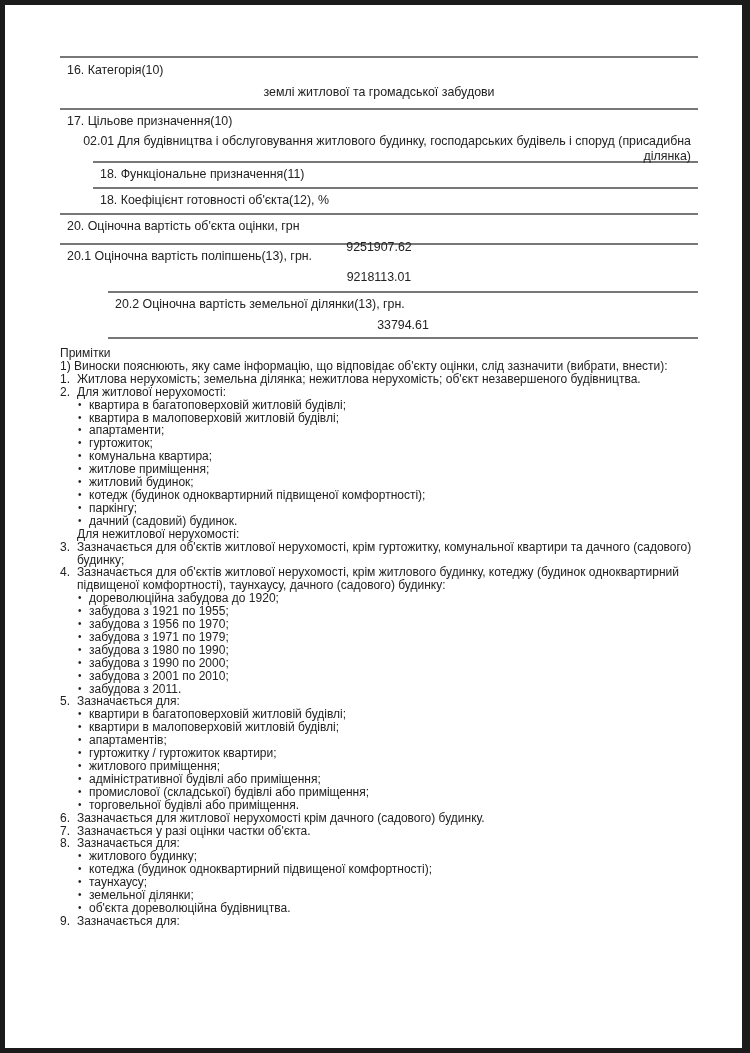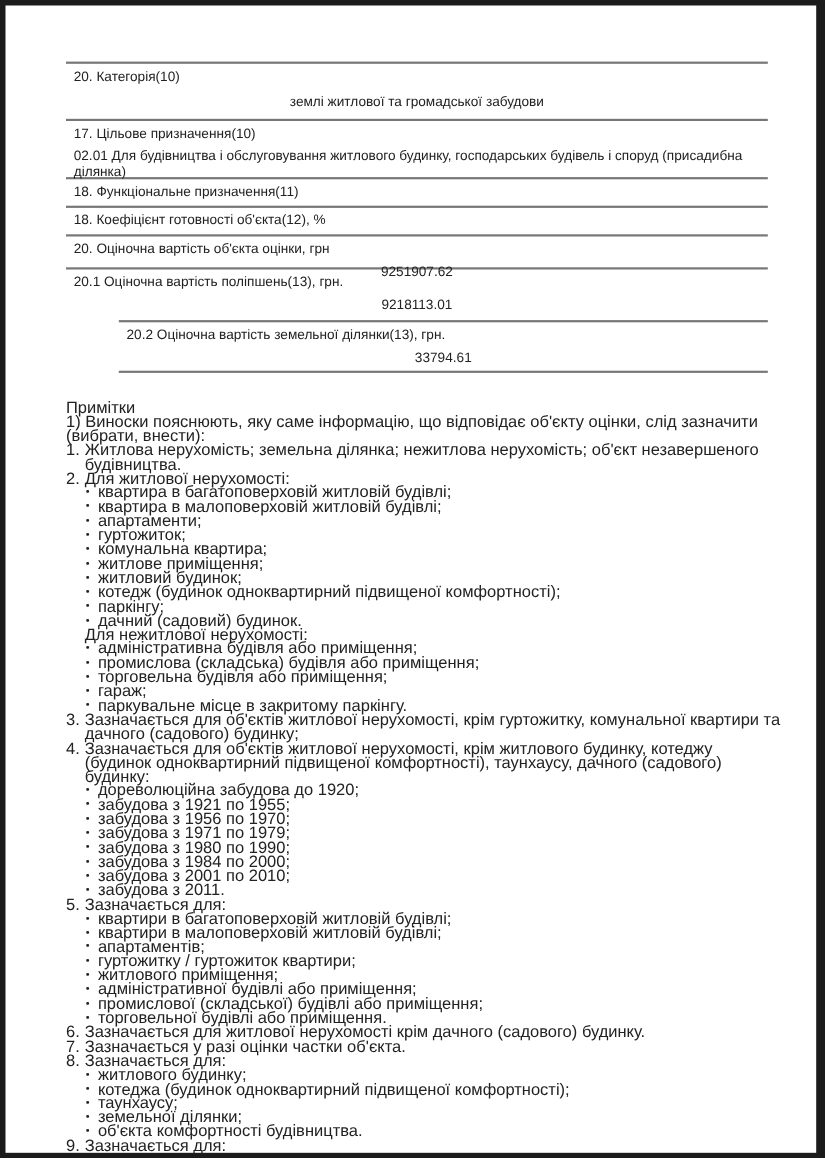--- a/index.html
+++ b/index.html
@@ -10,44 +10,44 @@
   .page {
     position: absolute; left: 5px; top: 5px; width: 737px; height: 1043px; background: #fff;
   }
   .form { position: absolute; left: 55px; top: 51px; width: 638px; }
   .row { border-top: 2px solid #777; padding: 3px 7px 4px 7px; font-size: 12.4px; line-height: 17px; }
   .row.last { border-bottom: 2px solid #777; margin-left: 48px; }
   .row .label { display: block; }
   .row .value { display: block; text-align: center; padding-top: 4px; }
   .row.r16 { height: 40px; padding-top: 4px; box-sizing: border-box; height: 52px; }
   .row.r17 { height: 52px; box-sizing: border-box; height: 53px; }
-  .row.r18, .row.r19 { box-sizing: border-box; height: 26px; }
+  .row.r18, .row.r19 { box-sizing: border-box; height: 26px; margin-left: 33px; }
   .row.r20 { box-sizing: border-box; height: 30px; }
   .row.r201, .row.r202 { box-sizing: border-box; height: 48px; }
-  .row.r17 .value { text-align: left; padding-top: 4px; line-height: 15px; }
+  .row.r17 .value { text-align: right; padding-top: 4px; line-height: 15px; }
   .row.r16 .value { padding-top: 5px; }
 
-  .notes { position: absolute; left: 55px; top: 360px; width: 650px; font-size: 15px; line-height: 12.9px; color: #222; }
+  .notes { position: absolute; left: 55px; top: 342px; width: 650px; font-size: 12px; line-height: 12.9px; color: #222; }
   .notes .heading { display: block; }
   .notes .intro { display: block; }
   .ol { margin: 0; padding: 0; list-style: none; }
   .ol > li { position: relative; padding-left: 17px; }
   .ol > li .num { position: absolute; left: 0; top: 0; }
   .ul { margin: 0; padding: 0; list-style: none; }
   .ul > li { position: relative; padding-left: 12px; }
   .ul > li::before { content: "•"; position: absolute; left: 1px; top: 0; font-size: 10px; }
   .subhead { display: block; }
 </style>
 </head>
 <body>
 
 <div class="page">
   <div class="form">
     <div class="row r16">
-      <span class="label">20. Категорія(10)</span>
+      <span class="label">16. Категорія(10)</span>
       <span class="value">землі житлової та громадської забудови</span>
     </div>
     <div class="row r17">
       <span class="label">17. Цільове призначення(10)</span>
       <span class="value">02.01  Для будівництва і обслуговування житлового будинку, господарських будівель і споруд (присадибна ділянка)</span>
     </div>
     <div class="row r18">
       <span class="label">18. Функціональне призначення(11)</span>
     </div>
     <div class="row r19">
@@ -76,53 +76,47 @@
             <li>квартира в багатоповерховій житловій будівлі;</li>
             <li>квартира в малоповерховій житловій будівлі;</li>
             <li>апартаменти;</li>
             <li>гуртожиток;</li>
             <li>комунальна квартира;</li>
             <li>житлове приміщення;</li>
             <li>житловий будинок;</li>
             <li>котедж (будинок одноквартирний підвищеної комфортності);</li>
             <li>паркінгу;</li>
             <li>дачний (садовий) будинок.</li>
-          </ul><span class="subhead">Для нежитлової нерухомості:</span><ul class="ul">
-            <li>адміністративна будівля або приміщення;</li>
-            <li>промислова (складська) будівля або приміщення;</li>
-            <li>торговельна будівля або приміщення;</li>
-            <li>гараж;</li>
-            <li>паркувальне місце в закритому паркінгу.</li>
-          </ul></li>
+          </ul><span class="subhead">Для нежитлової нерухомості:</span></li>
         <li><span class="num">3.</span><span>Зазначається для об'єктів житлової нерухомості, крім гуртожитку, комунальної квартири та дачного (садового) будинку;</span></li>
         <li><span class="num">4.</span><span>Зазначається для об'єктів житлової нерухомості, крім житлового будинку, котеджу (будинок одноквартирний підвищеної комфортності), таунхаусу, дачного (садового) будинку:</span><ul class="ul">
             <li>дореволюційна забудова до 1920;</li>
             <li>забудова з 1921 по 1955;</li>
             <li>забудова з 1956 по 1970;</li>
             <li>забудова з 1971 по 1979;</li>
             <li>забудова з 1980 по 1990;</li>
-            <li>забудова з 1984 по 2000;</li>
+            <li>забудова з 1990 по 2000;</li>
             <li>забудова з 2001 по 2010;</li>
             <li>забудова з 2011.</li>
           </ul></li>
         <li><span class="num">5.</span><span>Зазначається для:</span><ul class="ul">
             <li>квартири в багатоповерховій житловій будівлі;</li>
             <li>квартири в малоповерховій житловій будівлі;</li>
             <li>апартаментів;</li>
             <li>гуртожитку / гуртожиток квартири;</li>
             <li>житлового приміщення;</li>
             <li>адміністративної будівлі або приміщення;</li>
             <li>промислової (складської) будівлі або приміщення;</li>
             <li>торговельної будівлі або приміщення.</li>
           </ul></li>
         <li><span class="num">6.</span><span>Зазначається для житлової нерухомості крім дачного (садового) будинку.</span></li>
         <li><span class="num">7.</span><span>Зазначається у разі оцінки частки об'єкта.</span></li>
         <li><span class="num">8.</span><span>Зазначається для:</span><ul class="ul">
             <li>житлового будинку;</li>
             <li>котеджа (будинок одноквартирний підвищеної комфортності);</li>
             <li>таунхаусу;</li>
             <li>земельної ділянки;</li>
-            <li>об'єкта комфортності будівництва.</li>
+            <li>об'єкта дореволюційна будівництва.</li>
           </ul></li>
         <li><span class="num">9.</span><span>Зазначається для:</span></li>
       </ol>
   </div>
 </div>
 
 </body></html>

